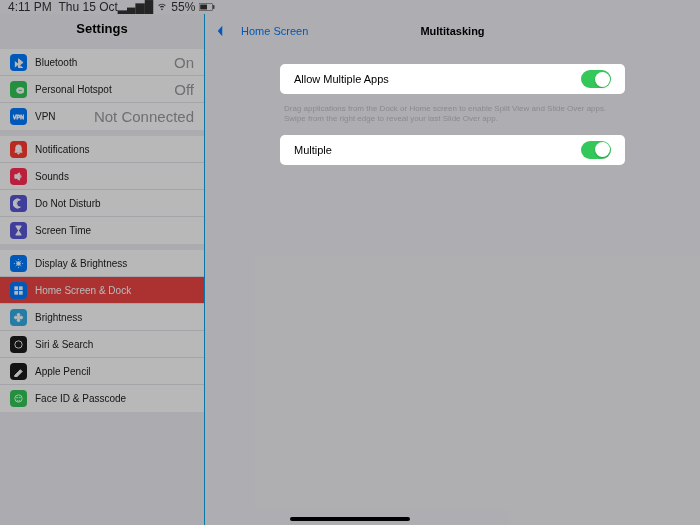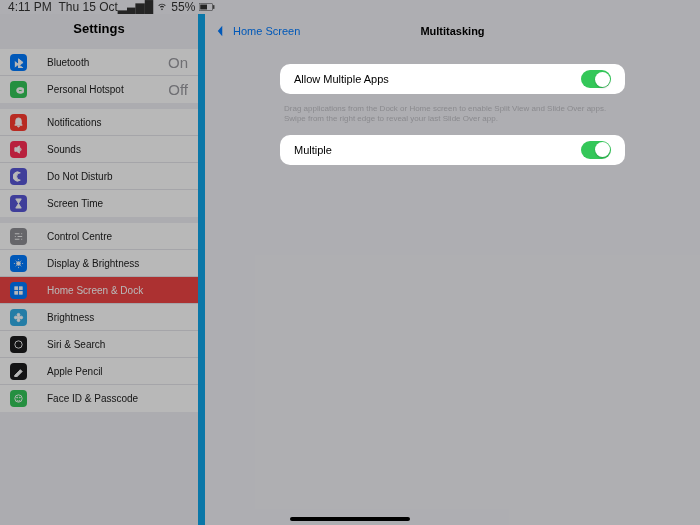--- a/index.html
+++ b/index.html
@@ -1,39 +1,39 @@
 <!DOCTYPE html>
 <html><head>
 <meta charset="utf-8">
 <style>
 *{box-sizing:border-box;margin:0;padding:0;font-family:-apple-system,BlinkMacSystemFont,"Helvetica Neue",sans-serif}
 body{width:700px;height:525px;overflow:hidden;background:#f2f2f7;position:relative}
 .frame{width:700px;height:525px;display:flex;flex-direction:column;background:#f2f2f7}
 .status{height:14px;display:flex;justify-content:flex-start;align-items:center;padding:0 8px;font-size:12px;color:#333}
 .status .right{display:flex;align-items:center;gap:4px}
 .content{flex:1;display:flex;min-height:0}
-.sidebar{width:205px;background:#efeff4;display:flex;flex-direction:column;border-right:7px solid #0ea5e9;position:relative;overflow:hidden}
+.sidebar{width:205px;background:#efeff4;display:flex;flex-direction:column;border-right:1px solid #0ea5e9;position:relative;overflow:hidden}
 .sidebar-title{font-size:13px;font-weight:600;text-align:center;padding:7px 0;color:#000}
 .section{background:#fff;margin:6px 0 0 0}
-.row{display:flex;align-items:center;height:27px;padding:0 10px;border-bottom:1px solid #e5e5ea;font-size:10px;color:#222;gap:20px}
+.row{display:flex;align-items:center;height:27px;padding:0 10px;border-bottom:1px solid #e5e5ea;font-size:10px;color:#222;gap:8px}
 .row:last-child{border-bottom:none}
 .row.sel{background:#ef4444;color:#fff}
 .row .val{margin-left:auto;color:#9a9aa0;font-size:15px}
 .ic{width:17px;height:17px;border-radius:4px;display:flex;align-items:center;justify-content:center;flex-shrink:0}
 .ic svg{width:11px;height:11px;fill:#fff}
 .ic-blue{background:#007aff}.ic-green{background:#34c759}.ic-indigo{background:#5856d6}
 .ic-red{background:#ff3b30}.ic-pink{background:#ff2d55}.ic-grey{background:#8e8e93}
 .ic-teal{background:#32ade6}.ic-dark{background:#1c1c1e}
 .main{flex:1;background:#f2f2f7;display:flex;flex-direction:column;position:relative}
 .navbar{height:34px;display:flex;align-items:center;padding:0 10px}
-.back{display:flex;align-items:center;gap:8px;color:#007aff;font-size:11px}
+.back{display:flex;align-items:center;gap:16px;color:#007aff;font-size:11px}
 .back svg{width:10px;height:12px;fill:#007aff}
 .mtitle{position:absolute;left:50%;transform:translateX(-50%);font-size:11px;font-weight:600;color:#000}
 .cards{padding:16px 75px 0 75px}
-.card{background:#fff;border-radius:10px;padding:0 14px;margin-bottom:6px}
+.card{background:#fff;border-radius:5px;padding:0 14px;margin-bottom:6px}
 .crow{display:flex;align-items:center;height:30px;font-size:11px;color:#000}
 .toggle{margin-left:auto;width:30px;height:18px;background:#34c759;border-radius:9px;position:relative}
 .toggle::after{content:"";position:absolute;width:15px;height:15px;background:#fff;border-radius:50%;top:1.5px;right:1.5px;box-shadow:0 1px 2px rgba(0,0,0,.2)}
 .help{font-size:8px;color:#8a8a8e;padding:4px 4px 10px 4px;line-height:1.3}
 .homebar{position:absolute;bottom:4px;left:50%;transform:translateX(-50%);width:120px;height:4px;background:#000;border-radius:2px}
 .dim{position:absolute;inset:0;background:rgba(0,0,0,.28);pointer-events:none}
 .cards,.homebar{z-index:2}
 </style>
 </head>
 <body>
@@ -74,20 +74,29 @@
           </div>
           <div class="row">
             <div class="ic ic-green">
               <svg viewBox="0 0 12 12" stroke="#fff" stroke-width="1" fill="#fff">
                 <path d="M4 7a3 3 0 013-3h1v2H7a1 1 0 000 2h1v2H7a3 3 0 01-3-3zm4-3h1a3 3 0 010 6H8V8h1a1 1 0 000-2H8z"></path>
               </svg>
             </div>
             <span>Personal Hotspot</span>
             <span class="val">Off</span>
           </div>
+          <div class="row">
+            <div class="ic ic-blue">
+              <svg viewBox="0 0 12 12" stroke="#fff" stroke-width="1" fill="#fff">
+                <text x="6" y="9" text-anchor="middle" font-size="6" fill="#fff">VPN</text>
+              </svg>
+            </div>
+            <span>VPN</span>
+            <span class="val">Not Connected</span>
+          </div>
         </div>
       <div class="section" id="g2">
           <div class="row">
             <div class="ic ic-red">
               <svg viewBox="0 0 12 12" stroke="#fff" stroke-width="1" fill="#fff">
                 <path d="M6 1a3 3 0 013 3v3l1 2H2l1-2V4a3 3 0 013-3zM5 10h2a1 1 0 01-2 0z"></path>
               </svg>
             </div>
             <span>Notifications</span>
           </div>
@@ -110,28 +119,20 @@
           <div class="row">
             <div class="ic ic-indigo">
               <svg viewBox="0 0 12 12" stroke="#fff" stroke-width="1" fill="#fff">
                 <path d="M3 1h6L6 6l3 5H3l3-5z"></path>
               </svg>
             </div>
             <span>Screen Time</span>
           </div>
         </div>
       <div class="section" id="g3">
-          <div class="row">
-            <div class="ic ic-grey">
-              <svg viewBox="0 0 12 12" stroke="#fff" stroke-width="1" fill="#fff">
-                <path d="M2 3h5M9 3h1M2 6h1M5 6h5M2 9h5M9 9h1"></path>
-              </svg>
-            </div>
-            <span>Control Centre</span>
-          </div>
           <div class="row">
             <div class="ic ic-blue">
               <svg viewBox="0 0 12 12" stroke="#fff" stroke-width="1" fill="#fff">
                 <circle cx="6" cy="6" r="2"></circle>
                 <path d="M6 1v1M6 10v1M1 6h1M10 6h1M3 3l1 1M8 8l1 1M9 3l-1 1M4 8l-1 1"></path>
               </svg>
             </div>
             <span>Display &amp; Brightness</span>
           </div>
           <div class="row sel">

